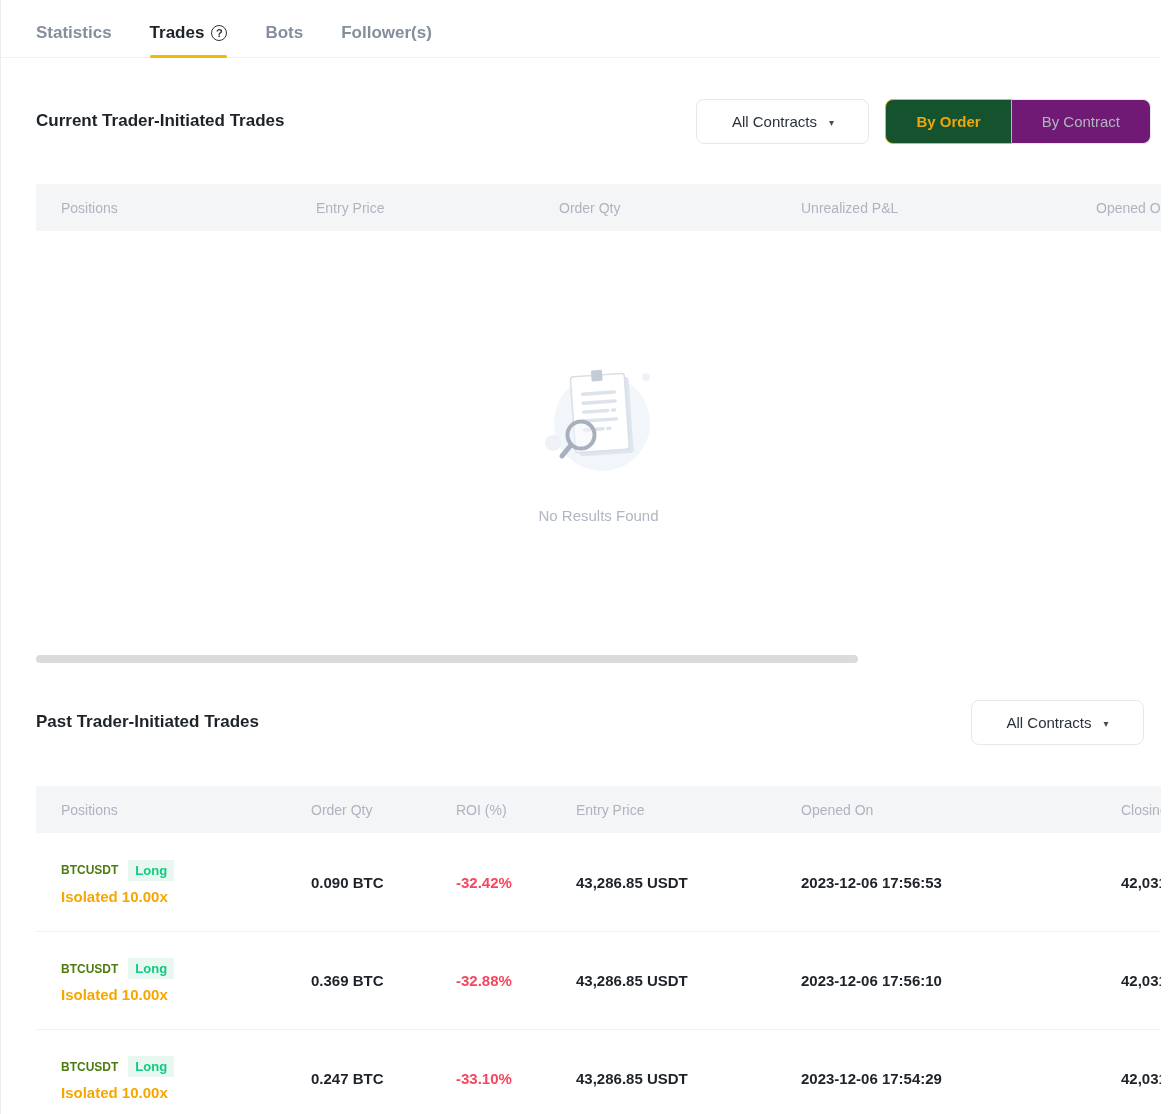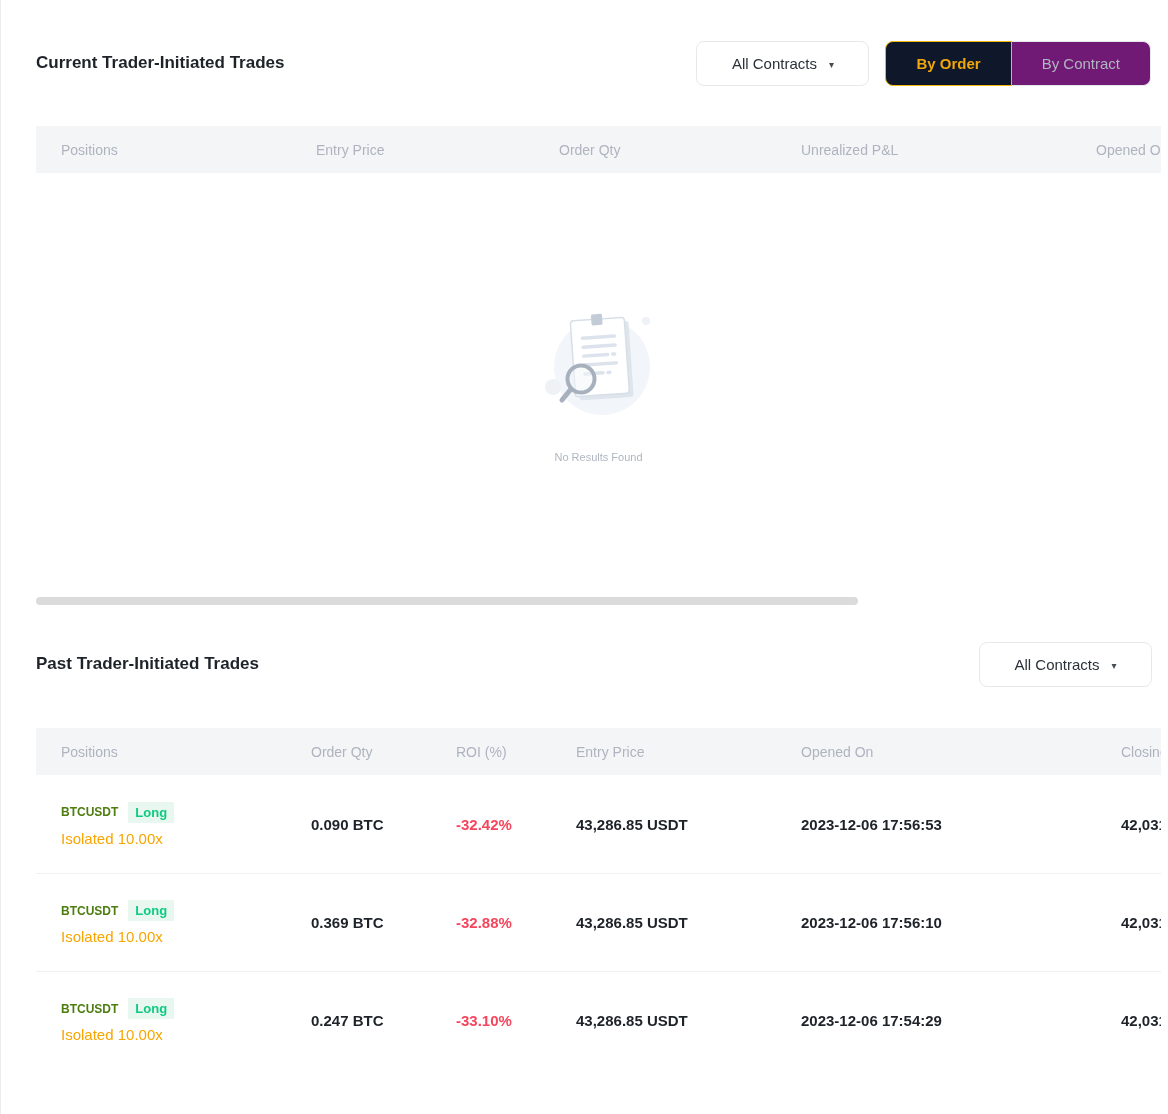--- a/index.html
+++ b/index.html
@@ -10,69 +10,85 @@
 
   
   .tabbar { display:flex; align-items:flex-end; gap:38px; padding:14px 0 0 35px; border-bottom:1px solid #EFF1F3; height:58px; }
   .tab { position:relative; display:flex; align-items:center; gap:7px; padding-bottom:14px; font-size:17px; font-weight:700; color:#848E9C; cursor:pointer; }
   .tab.active { color:#1E2329; }
   .tab.active .underline { position:absolute; left:0; right:0; bottom:-1px; height:3px; background:#F0B90B; border-radius:2px; }
   .help { display:inline-flex; align-items:center; justify-content:center; width:16px; height:16px; border:1.5px solid #2B3139; border-radius:50%; font-size:11px; font-weight:700; color:#2B3139; }
 
   
   .section-head { display:flex; justify-content:space-between; align-items:center; margin:40px 10px 0 35px; height:46px; }
-  .section-head.past { margin-right:9px; margin-top:37px; height:44px;gap:36px; }
+  .section-head.past { margin-right:17px; margin-top:37px; height:44px;gap:36px; }
   .section-title { font-size:17px; font-weight:700; color:#1E2329; }
   .controls { display:flex; align-items:center; gap:16px; }
   .dd { display:flex; align-items:center; justify-content:center; gap:12px; min-width:173px; height:45px; background:#fff; border:1px solid #E6E8EA; border-radius:8px; font-size:15px; font-weight:400; color:#2B3139; font-family:Liberation Sans, sans-serif; cursor:pointer; }
   .caret { font-size:10px; color:#474D57; transform:translateY(1px); }
   .segment { display:flex; }
   .seg { height:45px; padding:0 30px; background:#701a75; border:1px solid #E6E8EA; font-size:15px; font-family:inherit; color:#B0B6BF; cursor:pointer; }
   .seg.left { border-radius:8px 0 0 8px; }
   .seg.right { border-radius:0 8px 8px 0; border-left:none; }
-  .seg.selected { background:#0f172a; border:1.5px solid #F0B90B; color:#F0A70A; font-weight:700; }
+  .seg.selected { background:#14532d; border:1.5px solid #F0B90B; color:#F0A70A; font-weight:700; }
 
   
   .tbl { margin-left:35px; width:1430px; }
   .thead { display:flex; align-items:center; height:47px; background:#F4F5F7; font-size:14px; color:#AEB4BF; }
   .cell { flex:none; overflow:visible; white-space:nowrap; }
   
   .t1 .c1 { width:280px; padding-left:25px; }
   .t1 .c2 { width:243px; }
   .t1 .c3 { width:242px; }
   .t1 .c4 { width:295px; }
   .t1 .c5 { width:370px; }
   
   .t2 .c1 { width:275px; padding-left:25px; }
   .t2 .c2 { width:145px; }
   .t2 .c3 { width:120px; }
   .t2 .c4 { width:225px; }
   .t2 .c5 { width:320px; }
   .t2 .c6 { width:300px; }
 
   .empty-body { width:1125px; height:424px; display:flex; flex-direction:column; align-items:center; justify-content:center; }
-  .empty-text { margin-top:18px; font-size:11px; color:#AFB6C1; }
+  .empty-text { margin-top:18px; font-size:15px; color:#AFB6C1; }
 
   .hscroll { position:relative; height:8px; margin-top:0; }
   .hthumb { position:absolute; left:35px; top:0; width:822px; height:8px; border-radius:4px; background:#DBDBDB; }
 
   .trow { display:flex; align-items:center; height:98px; font-size:15px; font-weight:700; color:#1E2329; }
   .trow + .trow { border-top:1px solid #EFF1F3; }
   .pos-line1 { display:flex; align-items:center; gap:10px; }
   .symbol { font-size:12px; font-weight:700; color:#4d7c0f; }
   .badge-long { display:inline-block; padding:3px 7px; border-radius:0; background:#E8F8F1; color:#0ECB81; font-size:13px; font-weight:600; }
-  .margin-line { margin-top:7px; font-size:15px; font-weight:400; color:#F7A600; }
+  .margin-line { margin-top:7px; font-size:15px; font-weight:700; color:#F7A600; }
   .roi-neg { color:#F6465D; }
 </style>
 </head>
 <body>
 
 <div class="page">
  <div class="clip">
 
+  <nav class="tabbar">
+    <div class="tab">
+          <span>Statistics</span>
+        </div>
+    <div class="tab active">
+      <span>Trades</span>
+      <span class="help">?</span>
+      <span class="underline"></span>
+    </div>
+    <div class="tab">
+          <span>Bots</span>
+        </div>
+    <div class="tab">
+          <span>Follower(s)</span>
+        </div>
+  </nav>
 
   <div class="section-head">
     <div class="section-title">Current Trader-Initiated Trades</div>
     <div class="controls">
       <button class="dd">
         <span>All Contracts</span>
         <span class="caret">▾</span>
       </button>
       <div class="segment">
         <button class="seg left selected">By Order</button>

